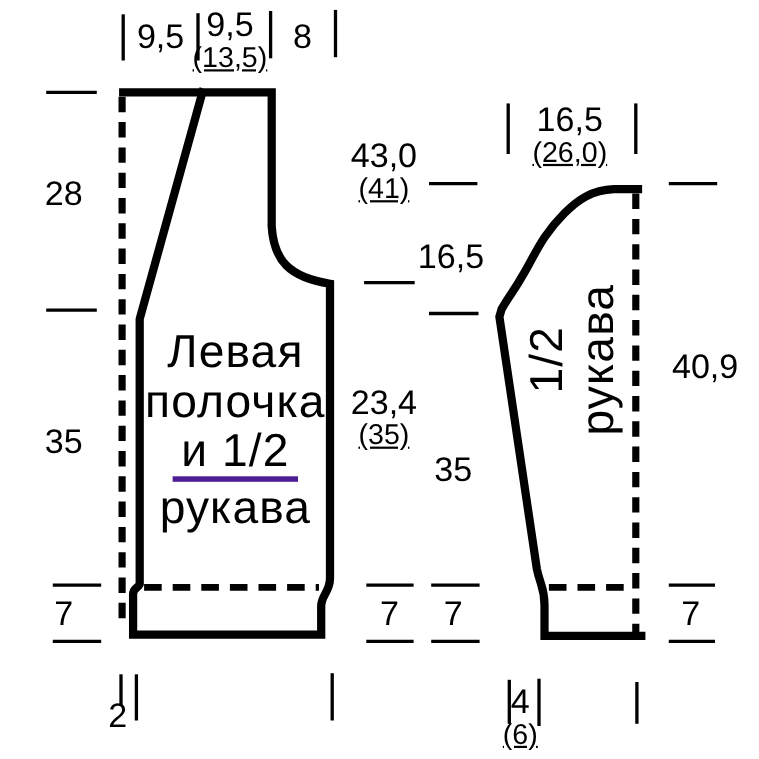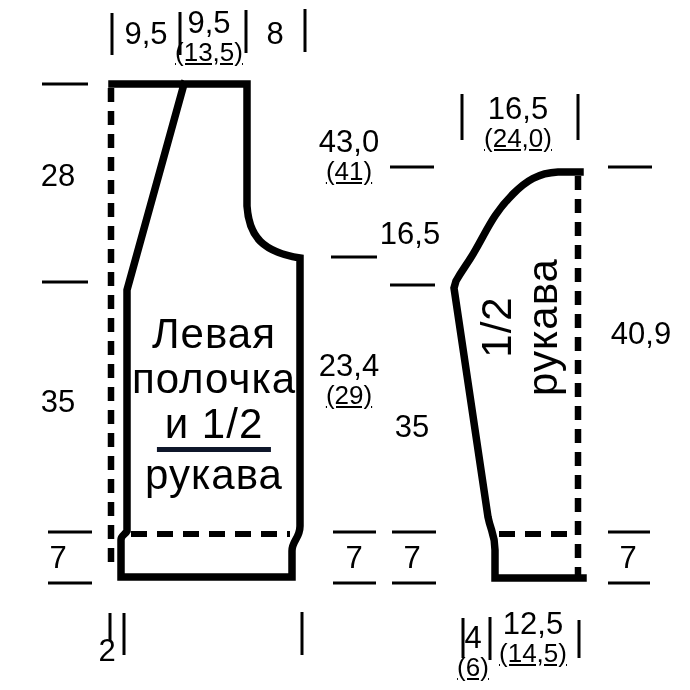--- a/index.html
+++ b/index.html
@@ -17,21 +17,21 @@
   }
   .m .ln{display:block;}
   .m .alt{font-size:26px;line-height:28px;text-decoration:underline;}
   
   .piece-label{
     position:absolute;transform:translate(-50%,-50%);
     font-size:42px;line-height:45px;text-align:center;color:#000;
     white-space:nowrap;letter-spacing:1px;
   }
   .piece-label .pl-ln{display:block;}
-  .piece-label .u{display:inline-block;border-bottom:5px solid #0f172a;padding:0 8px 1px 8px;}
+  .piece-label .u{display:inline-block;border-bottom:5px solid #4c1d95;padding:0 8px 1px 8px;}
   .sleeve-label{
     position:absolute;left:520px;top:327px;
     transform:translate(-50%,-50%) rotate(-90deg);
     font-size:42px;line-height:46px;text-align:center;color:#000;
     white-space:nowrap;letter-spacing:1px;
   }
   .sleeve-label .pl-ln{display:block;}
 </style>
 </head>
 <body>
@@ -118,47 +118,43 @@
   <div class="m" style="left:58px;top:176px">28</div>
   <div class="m" style="left:58px;top:402px">35</div>
   <div class="m" style="left:58px;top:558px">7</div>
 
   <div class="m" style="left:349px;top:156px">
     <span class="ln">43,0</span>
     <span class="ln alt">(41)</span>
   </div>
   <div class="m" style="left:349px;top:380px">
     <span class="ln">23,4</span>
-    <span class="ln alt">(29)</span>
+    <span class="ln alt">(35)</span>
   </div>
   <div class="m" style="left:354px;top:558px">7</div>
 
   <div class="m" style="left:410px;top:234px">16,5</div>
   <div class="m" style="left:412px;top:427px">35</div>
   <div class="m" style="left:412px;top:558px">7</div>
 
   <div class="m" style="left:641px;top:334px">40,9</div>
   <div class="m" style="left:628px;top:558px">7</div>
 
   <div class="m" style="left:518px;top:123px">
     <span class="ln">16,5</span>
-    <span class="ln alt">(24,0)</span>
+    <span class="ln alt">(26,0)</span>
   </div>
 
   <div class="m" style="left:107px;top:651px">2</div>
   <div class="m" style="left:473px;top:652px">
     <span class="ln">4</span>
     <span class="ln alt">(6)</span>
   </div>
-  <div class="m" style="left:533px;top:638px">
-    <span class="ln">12,5</span>
-    <span class="ln alt">(14,5)</span>
-  </div>
 
-  <div class="piece-label" style="left:214px;top:404px">
+  <div class="piece-label" style="left:214px;top:390px">
     <span class="pl-ln">Левая</span>
     <span class="pl-ln">полочка</span>
     <span class="pl-ln"><span class="u">и 1/2</span></span>
     <span class="pl-ln">рукава</span>
   </div>
 
   <div class="sleeve-label">
     <span class="pl-ln">1/2</span>
     <span class="pl-ln">рукава</span>
   </div>

